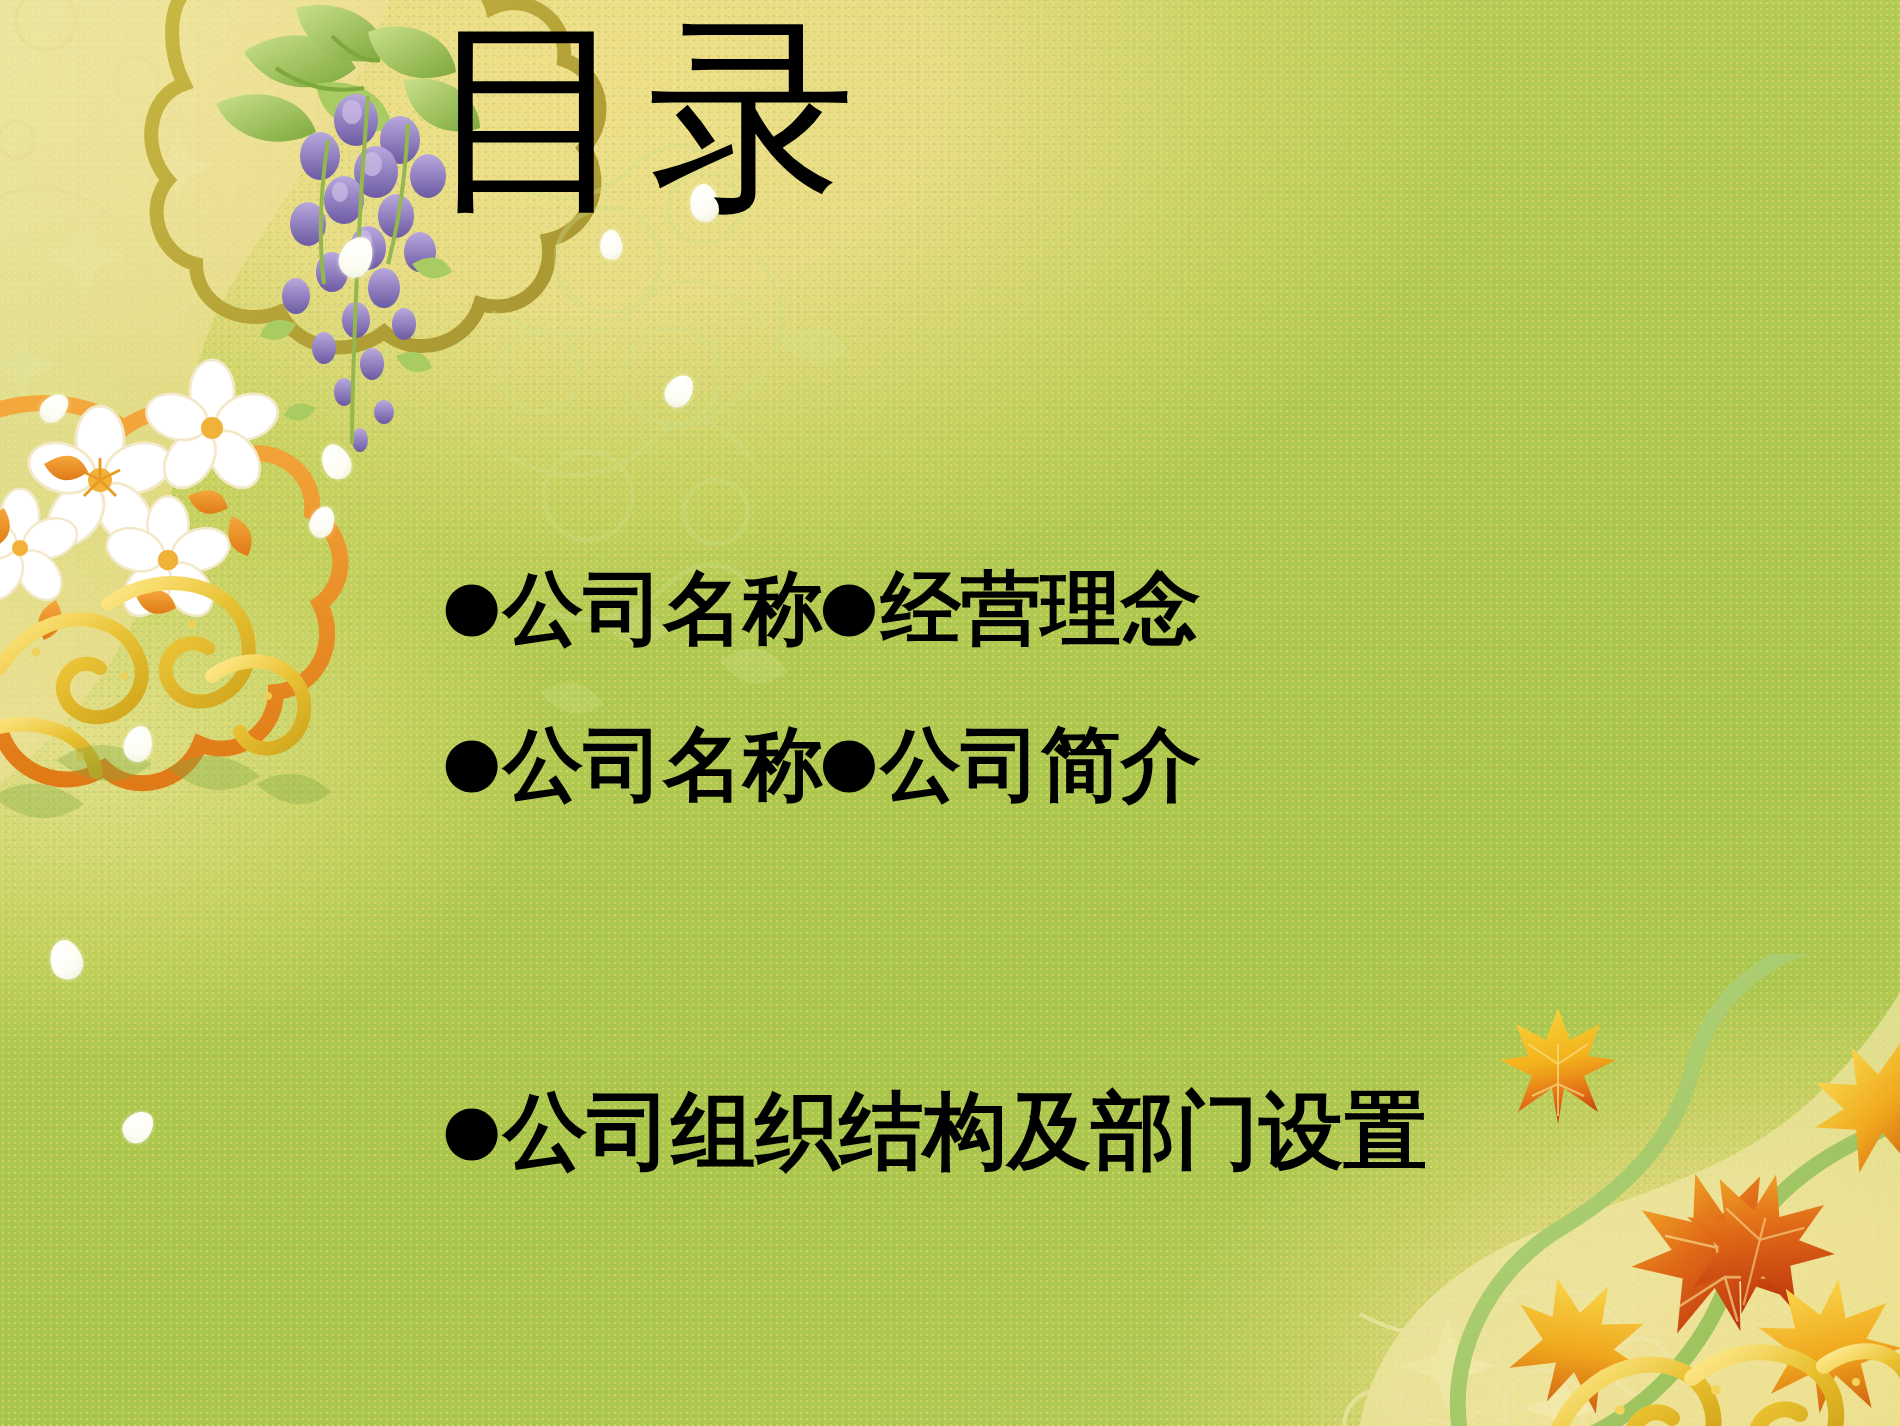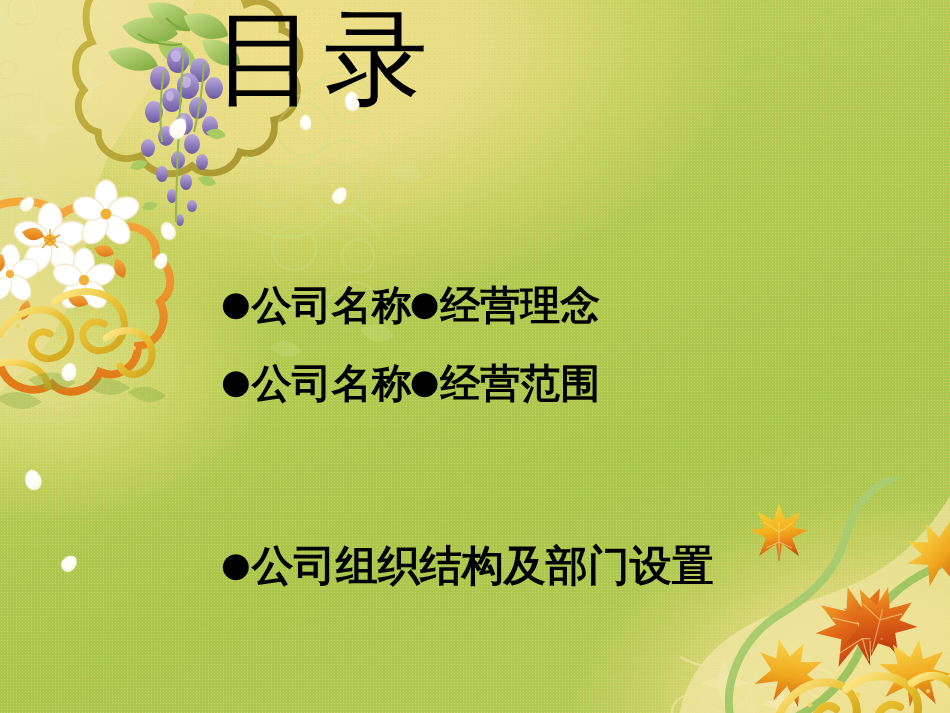--- a/index.html
+++ b/index.html
@@ -467,21 +467,21 @@
   <div class="petal" style="left:21px;  top:196px; width:12px; height:16px; transform:rotate(40deg);"></div>
 
   <div id="title" class="song">目录</div>
 
 
   <div id="row1" class="hei bullet-row">
     <span class="dot">●</span><span class="col2">公司名称</span><span class="dot">●</span><span>经营理念</span>
   </div>
 
   <div id="row2" class="hei bullet-row">
-    <span class="dot">●</span><span class="col2">公司名称</span><span class="dot">●</span><span>经营范围</span>
+    <span class="dot">●</span><span class="col2">公司名称</span><span class="dot">●</span><span>公司简介</span>
   </div>
 
 
   <div id="b1" class="hei bullet-row">
     <span class="dot">●</span><span>公司组织结构及部门设置</span>
   </div>
 
 
 
 </div>

